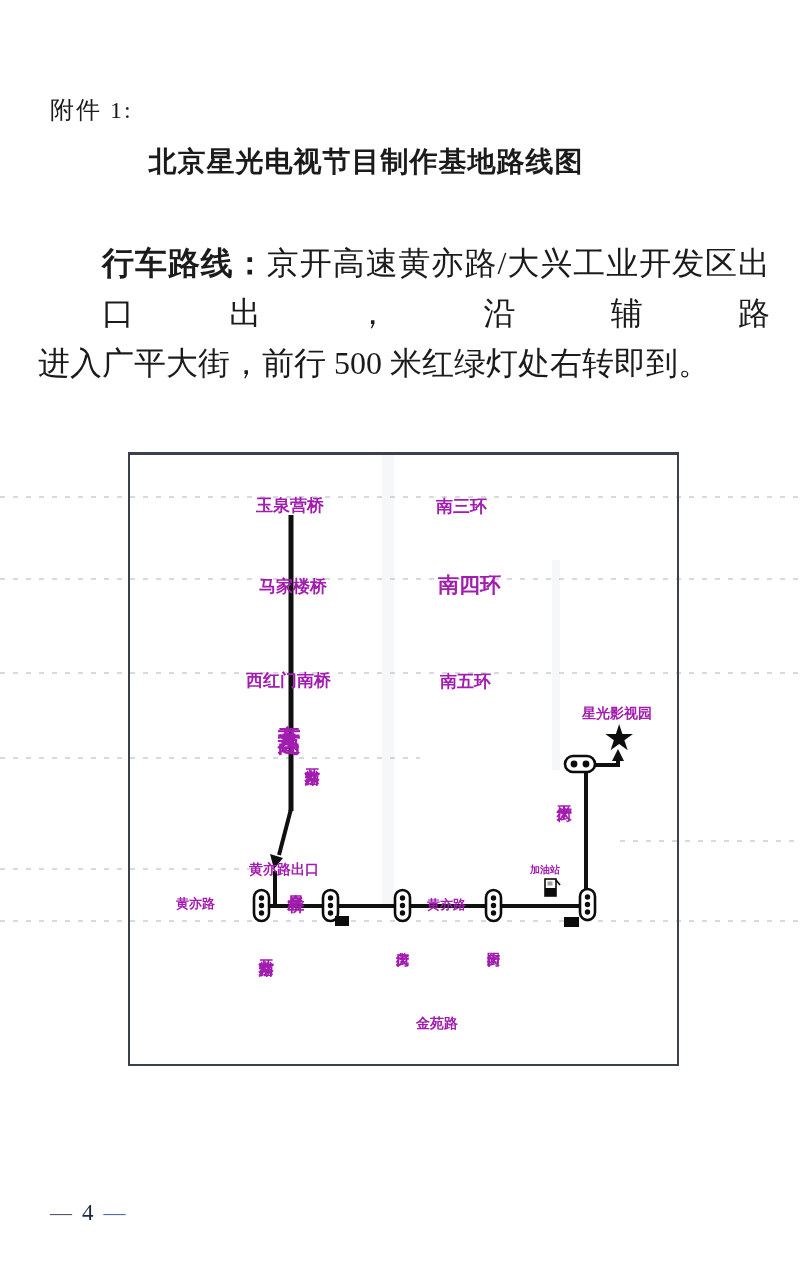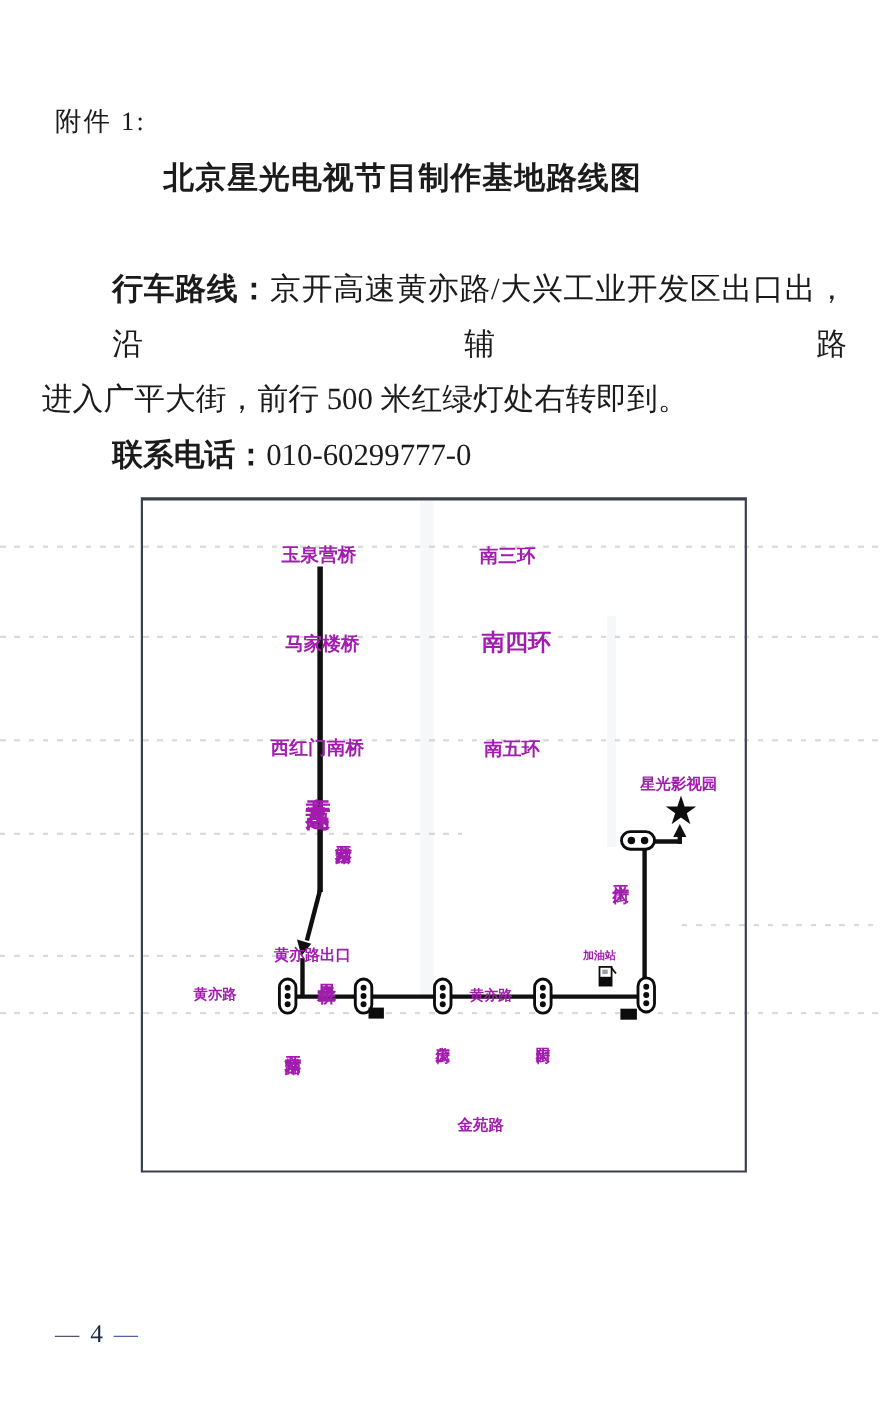--- a/index.html
+++ b/index.html
@@ -5,21 +5,21 @@
   html,body{margin:0;padding:0;}
   body{
     width:802px;height:1277px;position:relative;background:#ffffff;
     font-family:"Liberation Serif", serif;color:#1b1b1b;overflow:hidden;
   }
   .abs{position:absolute;}
   
   .attachment{left:50px;top:94px;font-size:24px;letter-spacing:2px;}
   .doc-title{left:0;top:143px;width:732px;text-align:center;font-size:28px;font-weight:700;letter-spacing:1px;font-family:"Liberation Sans",sans-serif;}
   
-  .para{left:38px;top:238px;width:732px;font-size:28px;line-height:50px;}
+  .para{left:38px;top:238px;width:732px;font-size:32px;line-height:50px;}
   .pline{white-space:nowrap;}
   .pline.just{white-space:normal;text-align:justify;text-align-last:justify;}
   .indent{padding-left:64px;}
   .blead{font-weight:700;font-family:"Liberation Sans",sans-serif;}
   
   .map-box{
     left:128px;top:452px;width:551px;height:614px;box-sizing:border-box;
     border:2px solid #3b414c;border-top-width:3px;background:transparent;
   }
   .map-label{
@@ -53,21 +53,20 @@
 <div class="abs streak" style="left:0;top:920px;width:802px;"></div>
 <div class="abs vband" style="left:382px;top:455px;width:12px;height:450px;"></div>
 <div class="abs vband" style="left:552px;top:560px;width:8px;height:210px;"></div>
 
 <div class="abs attachment">附件 1:</div>
 <div class="abs doc-title">北京星光电视节目制作基地路线图</div>
 
 <div class="abs para">
   <div class="pline just indent"><span class="blead">行车路线：</span><span>京开高速黄亦路/大兴工业开发区出口出，沿辅路</span></div>
   <div class="pline">进入广平大街，前行 500 米红绿灯处右转即到。</div>
-  <div class="pline indent"><span class="blead">联系电话：</span><span>010-60299777-0</span></div>
 </div>
 
 <div class="abs map-box">
 
   <svg class="roads" width="547" height="610" viewBox="0 0 547 610" xmlns="http://www.w3.org/2000/svg">
 
     <line x1="161" y1="60" x2="161" y2="356" stroke="#101010" stroke-width="5"></line>
 
     <line x1="161" y1="354" x2="149" y2="400" stroke="#101010" stroke-width="4"></line>
     <polygon points="144,414 140,399 153,403" fill="#101010"></polygon>

